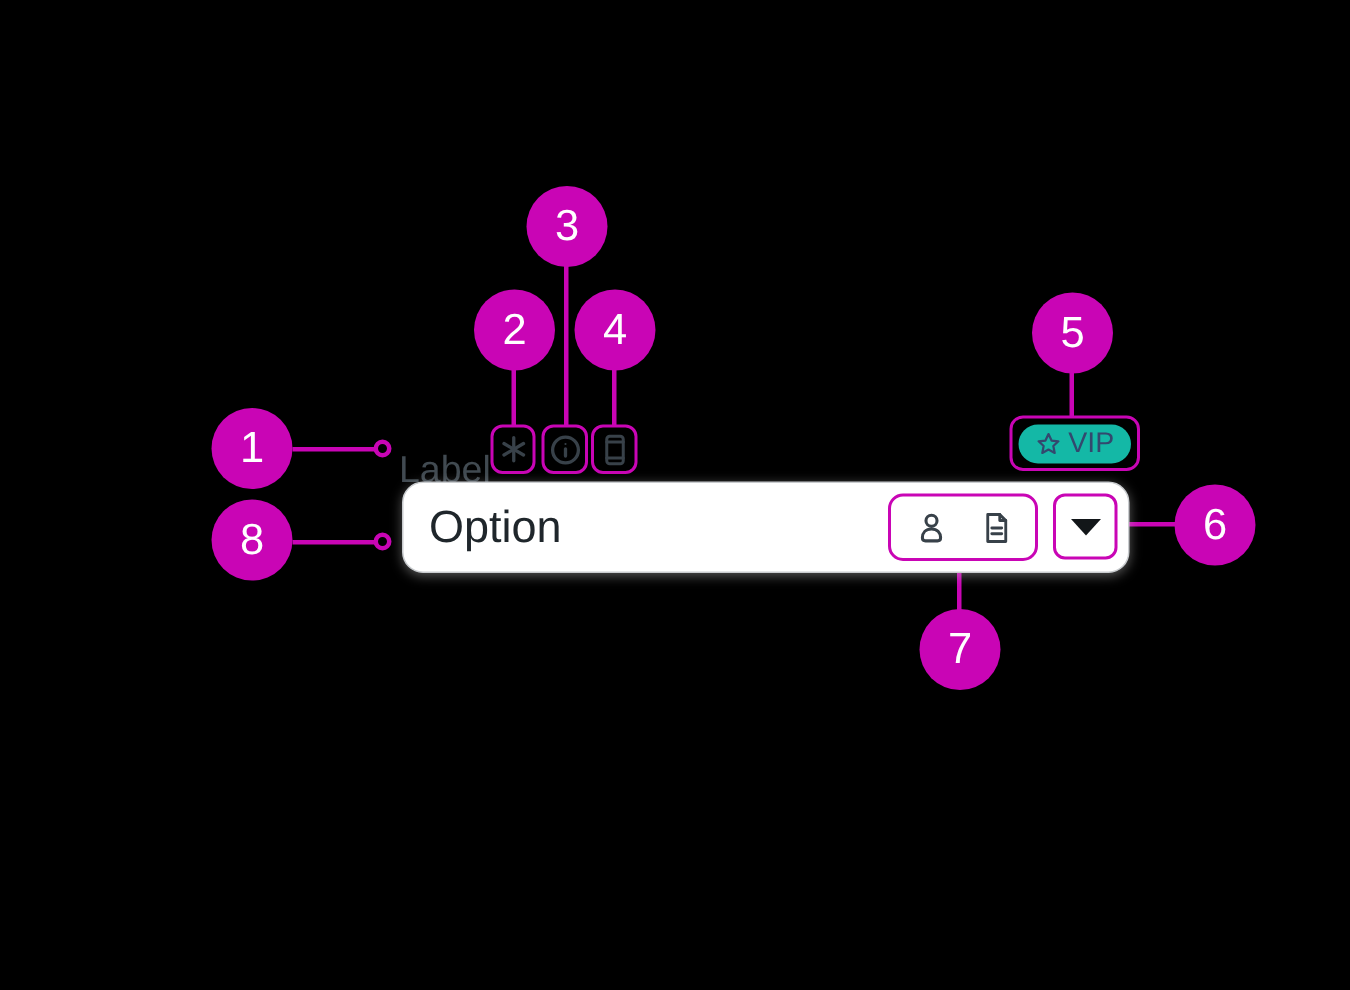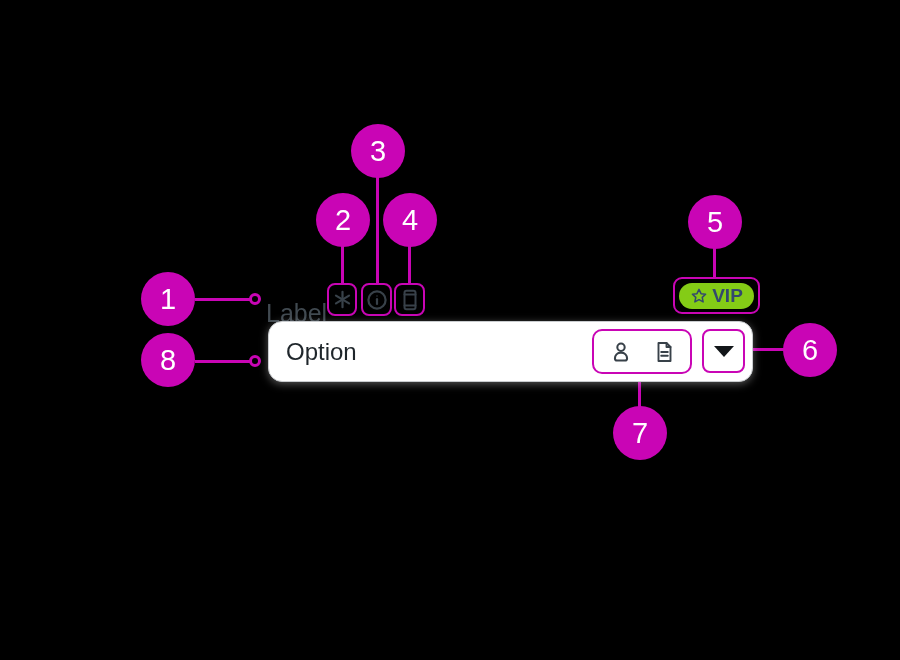--- a/index.html
+++ b/index.html
@@ -50,32 +50,32 @@
   .hl-icons{left:592px;top:329px;width:100px;height:45px;border-radius:10px;justify-content:space-between;padding:0 14px;}
   .hl-caret{left:702px;top:329px;width:43px;height:44px;}
   
   .field-label{
     position:absolute;left:266px;top:300px;height:27px;display:flex;align-items:center;
     color:#414A51;font-size:25px;font-weight:400;
   }
   
   .badge{
     position:absolute;left:679px;top:283px;width:75px;height:26px;border-radius:13px;
-    background:#84cc16;color:#33486E;display:flex;align-items:center;justify-content:center;gap:4px;
-    font-size:19px;font-weight:700;
+    background:#14b8a6;color:#33486E;display:flex;align-items:center;justify-content:center;gap:4px;
+    font-size:19px;font-weight:400;
   }
   
   .field{
     position:absolute;left:268px;top:321px;width:485px;height:61px;box-sizing:border-box;
     background:#fff;border:1.5px solid #C9CCCF;border-radius:14px;
     box-shadow:0 2px 8px rgba(190,190,190,0.45);
     display:flex;align-items:center;
   }
   .field-value{
-    margin-left:17px;font-size:24px;color:#1F262B;font-weight:400;
+    margin-left:17px;font-size:30px;color:#1F262B;font-weight:400;
   }
   .icon{display:flex;align-items:center;justify-content:center;color:#384149;}
   svg{display:block;}
 </style>
 </head>
 <body>
 
 <div class="stage">
 
   <div class="line l1"></div>

